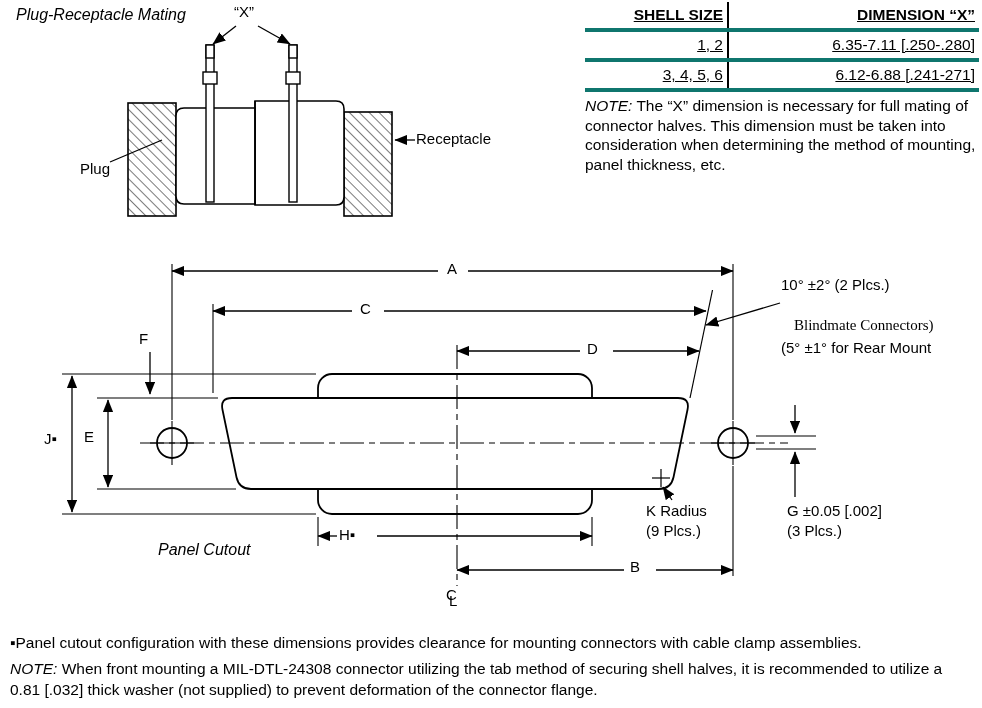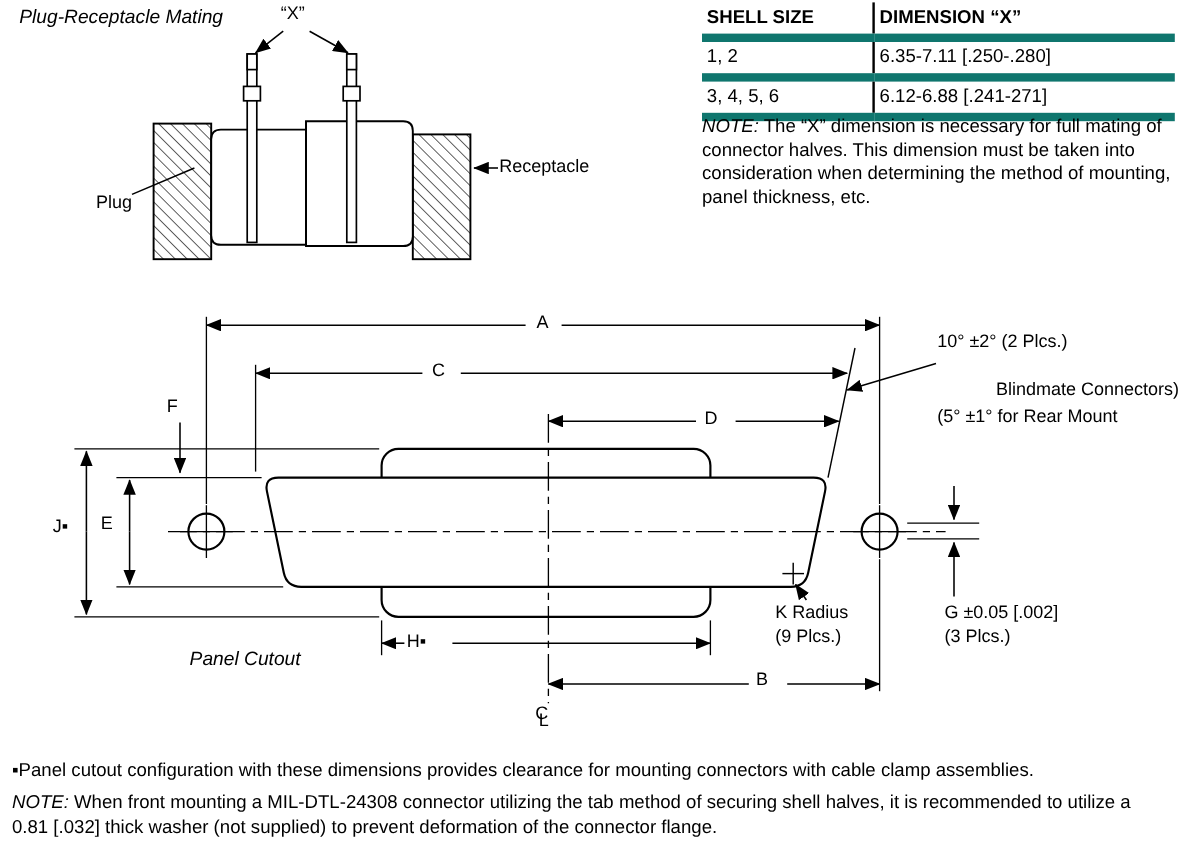--- a/index.html
+++ b/index.html
@@ -4,21 +4,21 @@
 <style>
   html,body { margin:0; padding:0; background:#fff; }
   .page {
     position:relative; width:982px; height:708px; background:#fff;
     font-family:"Liberation Sans", sans-serif; color:#000; overflow:hidden;
   }
   .page svg { position:absolute; left:0; top:0; }
   .lbl { position:absolute; font-size:15px; white-space:nowrap; line-height:1.1; }
   .italic { font-style:italic; font-size:16px; }
   .spec-table { position:absolute; left:585px; top:2px; width:394px; border-collapse:collapse; font-size:15.5px; table-layout:fixed; }
-  .spec-table th, .spec-table td { border-bottom:7px solid #0f766e; text-align:left; padding:3px 4px; height:20px; }
+  .spec-table th, .spec-table td { border-bottom:4px solid #0f766e; text-align:right; padding:3px 4px; height:20px;text-decoration:underline; }
   .spec-table th { font-weight:bold; }
   .spec-table th:first-child, .spec-table td:first-child { border-right:2px solid #000; width:134px; }
   .note-block { position:absolute; left:585px; top:96px; width:397px; font-size:15.5px; line-height:1.27; }
   .bold-ital { font-weight:normal; font-style:italic; }
   .foot1 { position:absolute; left:10px; top:634px; width:966px; font-size:15.5px; }
   .foot2 { position:absolute; left:10px; top:659px; width:966px; font-size:15.5px; line-height:1.35; }
   .cl-sym { position:absolute; left:446px; top:590px; font-size:15px; line-height:10px; }
   .cl-sym span { display:block; }
   .cl-sym .cl-l { margin-top:-4px; margin-left:3px; }
 </style>
@@ -158,21 +158,21 @@
   <span class="lbl" style="left:360px; top:301px;">C</span>
   <span class="lbl" style="left:587px; top:341px;">D</span>
   <span class="lbl" style="left:139px; top:331px;">F</span>
   <span class="lbl" style="left:84px; top:429px;">E</span>
   <span class="lbl" style="left:44px; top:431px;">J▪</span>
   <span class="lbl" style="left:339px; top:527px;">H▪</span>
   <span class="lbl" style="left:630px; top:559px;">B</span>
 
   <span class="lbl" style="left:781px; top:277px;">10° ±2° (2 Plcs.)</span>
   <span class="lbl" style="left:781px; top:297px;margin-top:43px;">(5° ±1° for Rear Mount</span>
-  <span class="lbl" style="left:830px; top:317px;">Blindmate Connectors)</span>
+  <span class="lbl" style="left:794px; top:317px;font-family:Liberation Serif, serif;">Blindmate Connectors)</span>
 
   <span class="lbl" style="left:646px; top:503px;">K Radius</span>
   <span class="lbl" style="left:646px; top:523px;">(9 Plcs.)</span>
 
   <span class="lbl" style="left:787px; top:503px;">G ±0.05 [.002]</span>
   <span class="lbl" style="left:787px; top:523px;">(3 Plcs.)</span>
 
   <span class="lbl italic" style="left:158px; top:541px;">Panel Cutout</span>
 
   <div class="cl-sym">

